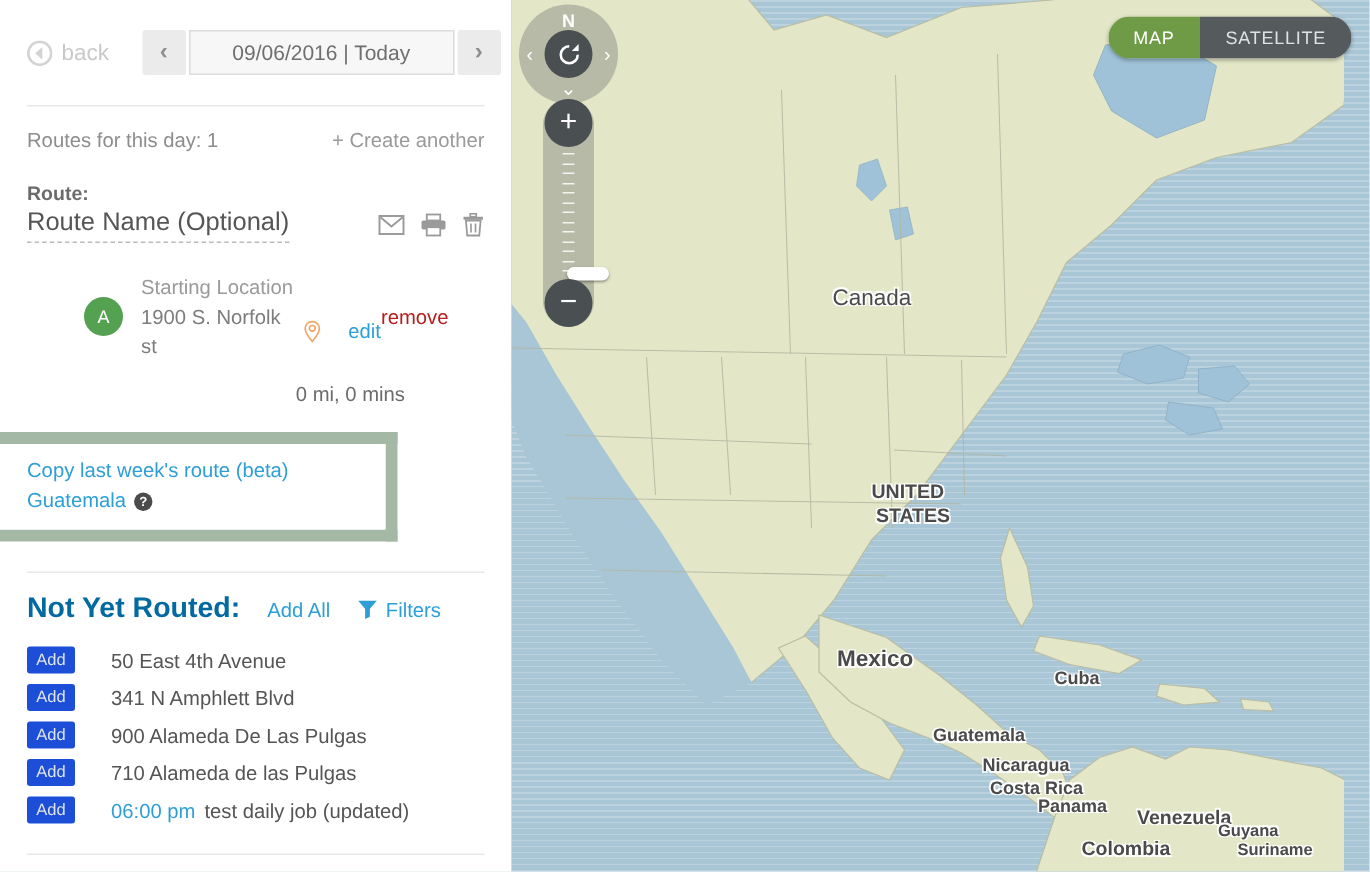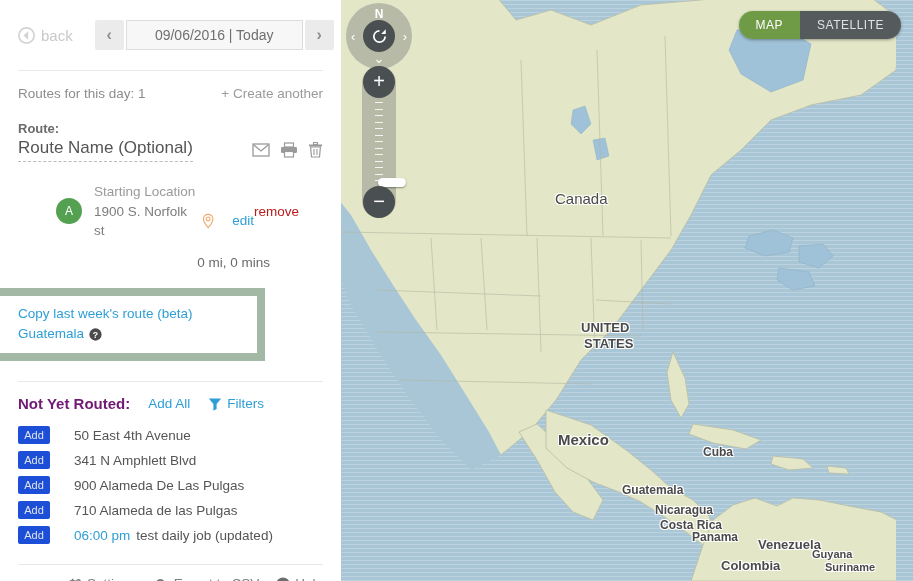--- a/index.html
+++ b/index.html
@@ -99,21 +99,21 @@
     background: #ffffff;
   }
   .hl-inner { padding: 8px 0 9px 18px; background:#fff; }
   .lnk { color: #2e9fd6; font-size: 13.5px; cursor: pointer; line-height: 1.5; display:block; }
   .opt-row { display: flex; align-items: center; gap: 5px; }
   .q-ico { display:block; cursor: pointer; }
 
   
   .nyr-hr { margin: 20px 18px 0 18px; }
   .nyr-row { display: flex; align-items: center; gap: 18px; padding: 13px 18px 8px 18px; }
-  .nyr-lbl { font-size: 15px; color: #701a75; font-weight: bold; }
+  .nyr-lbl { font-size: 19px; color: #0369a1; font-weight: bold; }
   .nyr-act { font-size: 13.5px; color: #2e9fd6; cursor: pointer; }
   .nyr-filter { display: flex; align-items: center; gap: 5px; }
 
   .stops-list { padding: 4px 0 0 0; }
   .stop-item { display: flex; align-items: center; padding: 2px 18px 2px 18px; margin-bottom: 3px; }
   .add-btn {
     width: 32px; height: 18px; background: #1d4ed8;
     color: #dfe5ea; font-size: 11px;
     display: flex; align-items: center; justify-content: center;
     border-radius: 2px; cursor: pointer; flex: 0 0 32px;

